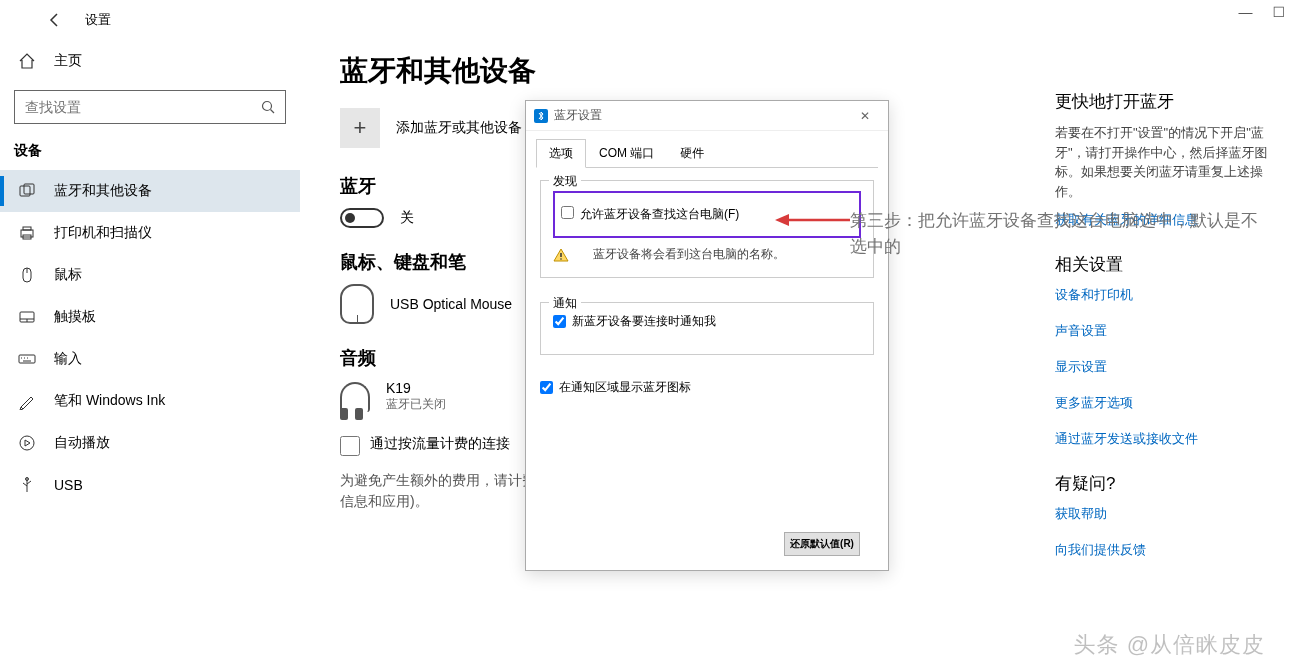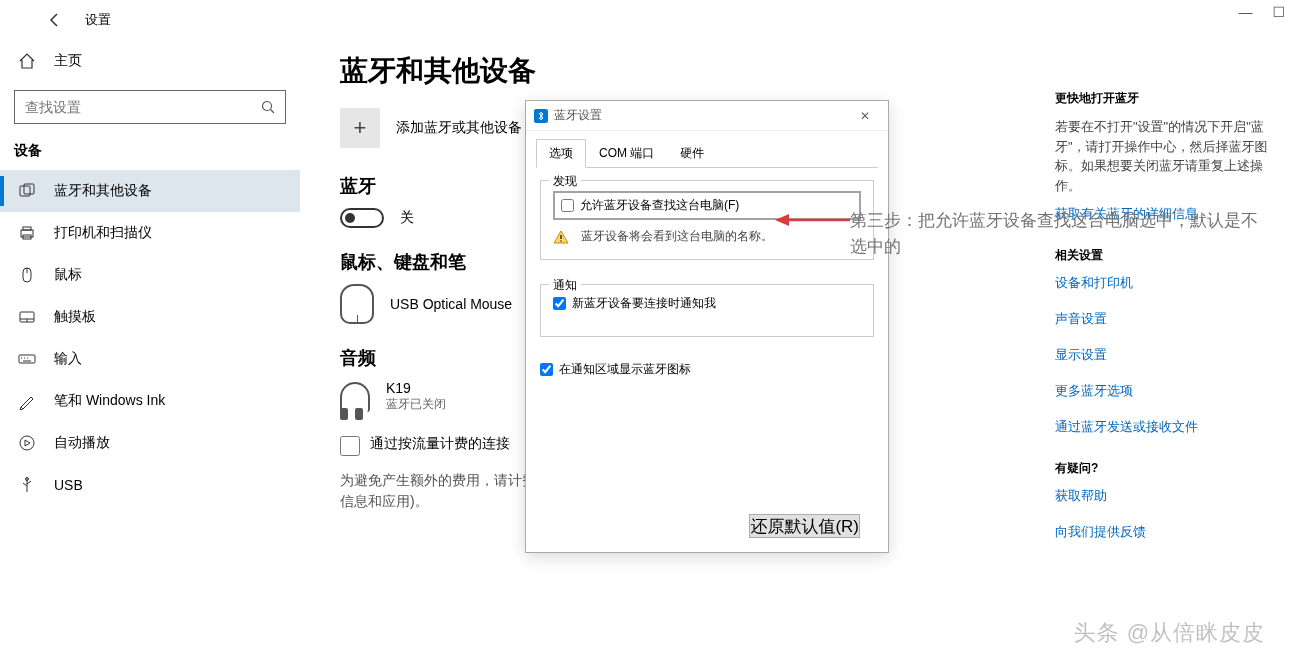--- a/index.html
+++ b/index.html
@@ -40,53 +40,53 @@
 .dev-icon.headset::before { content: ""; position: absolute; width: 8px; height: 12px; background: #555; bottom: -8px; left: -2px; border-radius: 2px; }
 .dev-icon.headset::after { content: ""; position: absolute; width: 8px; height: 12px; background: #555; bottom: -8px; right: -2px; border-radius: 2px; }
 .dev-name { font-weight: 400; }
 .dev-sub { font-size: 12px; color: #666; }
 .check-row2 { display: flex; align-items: flex-start; gap: 10px; margin-bottom: 14px; }
 .check-row2 input[type=checkbox] { width: 20px; height: 20px; margin-top: 1px; }
 .desc-txt { color: #555; line-height: 1.5; max-width: 380px; }
 
 
 .right-panel { width: 240px; flex-shrink: 0; padding: 50px 10px 0 0; }
-.rp-h { font-weight: 700; margin-bottom: 10px; font-size: 12px; }
+.rp-h { font-weight: 400; margin-bottom: 10px; font-size: 17px; }
 .rp-p { font-size: 13px; color: #444; line-height: 1.5; margin-bottom: 10px; }
 .rp-link { display: block; color: #0067c0; font-size: 13px; margin-bottom: 18px; cursor: pointer; }
 .rp-section { margin-bottom: 24px; }
 
 
 .dialog { position: absolute; left: 525px; top: 100px; width: 364px; background: #fff; border: 1px solid #aaa; box-shadow: 0 4px 16px rgba(0,0,0,0.15); z-index: 100; }
 .dialog-title { display: flex; align-items: center; height: 30px; padding: 0 8px; font-size: 12px; color: #555; border-bottom: 1px solid #eee; }
 .dialog-title .bt-icon { width: 14px; height: 14px; background: #0078d4; border-radius: 2px; margin-right: 6px; display: inline-flex; align-items: center; justify-content: center; color: #fff; font-size: 10px; }
 .dialog-title .closebtn { margin-left: auto; cursor: pointer; color: #666; width: 30px; text-align: center; }
 .tabs-wrap { padding: 8px 10px 0 10px; }
 .tabs { display: flex; border-bottom: 1px solid #ccc; font-size: 12px; }
 .tab { padding: 5px 12px; border: 1px solid transparent; cursor: pointer; margin-bottom: -1px; }
 .tab.selected { border: 1px solid #ccc; border-bottom: 1px solid #fff; background: #fff; }
 .dialog-body { padding: 12px 14px 14px 14px; font-size: 12px; }
 .groupbox { border: 1px solid #ccc; padding: 10px 12px 14px 12px; margin-bottom: 24px; position: relative; }
 .groupbox .g-title { position: absolute; top: -8px; left: 8px; background: #fff; padding: 0 4px; font-size: 12px; }
-.redbox { border: 2px solid #a3a3a3; padding: 4px 6px; margin-bottom: 8px; display: flex; align-items: center; gap: 6px; }
+.redbox { border: 2px solid #6d28d9; padding: 13px 6px; margin-bottom: 8px; display: flex; gap: 6px; }
 .redbox input[type=checkbox] { width: 13px; height: 13px; }
-.info-row { display: flex; align-items: center; gap: 12px; font-size: 12px; color: #444; margin-top: 6px; }
+.info-row { display: flex; align-items: center; gap: 24px; font-size: 12px; color: #444; margin-top: 6px; }
 .warn-icon { width: 16px; height: 16px; display: inline-flex; align-items: center; justify-content: center; }
 .check-row { display: flex; align-items: center; gap: 6px; margin-bottom: 10px; }
 .check-row input[type=checkbox] { width: 13px; height: 13px; }
 .dialog-foot { padding: 8px 14px 12px 14px; display: flex; justify-content: flex-end; gap: 8px; border-top: 1px solid #e5e5e5; background: #f0f0f0; }
 .dialog-foot-inner { padding: 6px 14px 0 14px; display: flex; justify-content: flex-end; }
-.btn { min-width: 76px; height: 24px; font-size: 17px; background: #e1e1e1; border: 1px solid #adadad; cursor: pointer; }
+.btn { min-width: 76px; height: 24px; font-size: 10px; background: #e1e1e1; border: 1px solid #adadad; cursor: pointer; font-weight: bold; }
 
 
 .arrow-wrap { position: absolute; left: 775px; top: 205px; z-index: 200; pointer-events: none; }
 .red-text { position: absolute; left: 850px; top: 208px; color: #737373; font-size: 17px; line-height: 1.5; width: 420px; z-index: 200; pointer-events: none; }
 
 
-.watermark { position: absolute; right: 30px; bottom: 22px; color: rgba(0,0,0,0.25); font-size: 22px; z-index: 300; letter-spacing: 1px;}
+.watermark { position: absolute; right: 30px; bottom: 10px; color: rgba(0,0,0,0.25); font-size: 22px; z-index: 300; letter-spacing: 1px;}
 
 
 .winctrl { position: absolute; top: 4px; right: 10px; display: flex; gap: 20px; font-size: 14px; color: #555; }
 .winctrl span { cursor: pointer; }
 </style>
 </head>
 <body>
 
 <div class="titlebar">
   <div class="back-btn">

